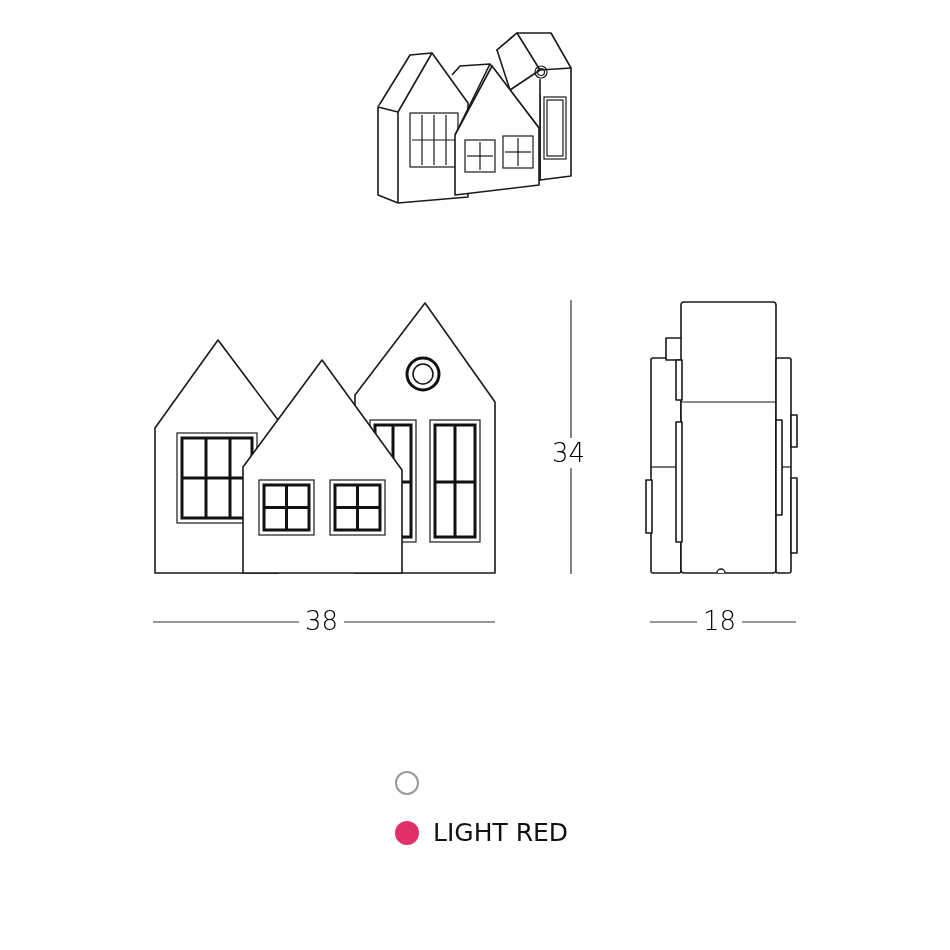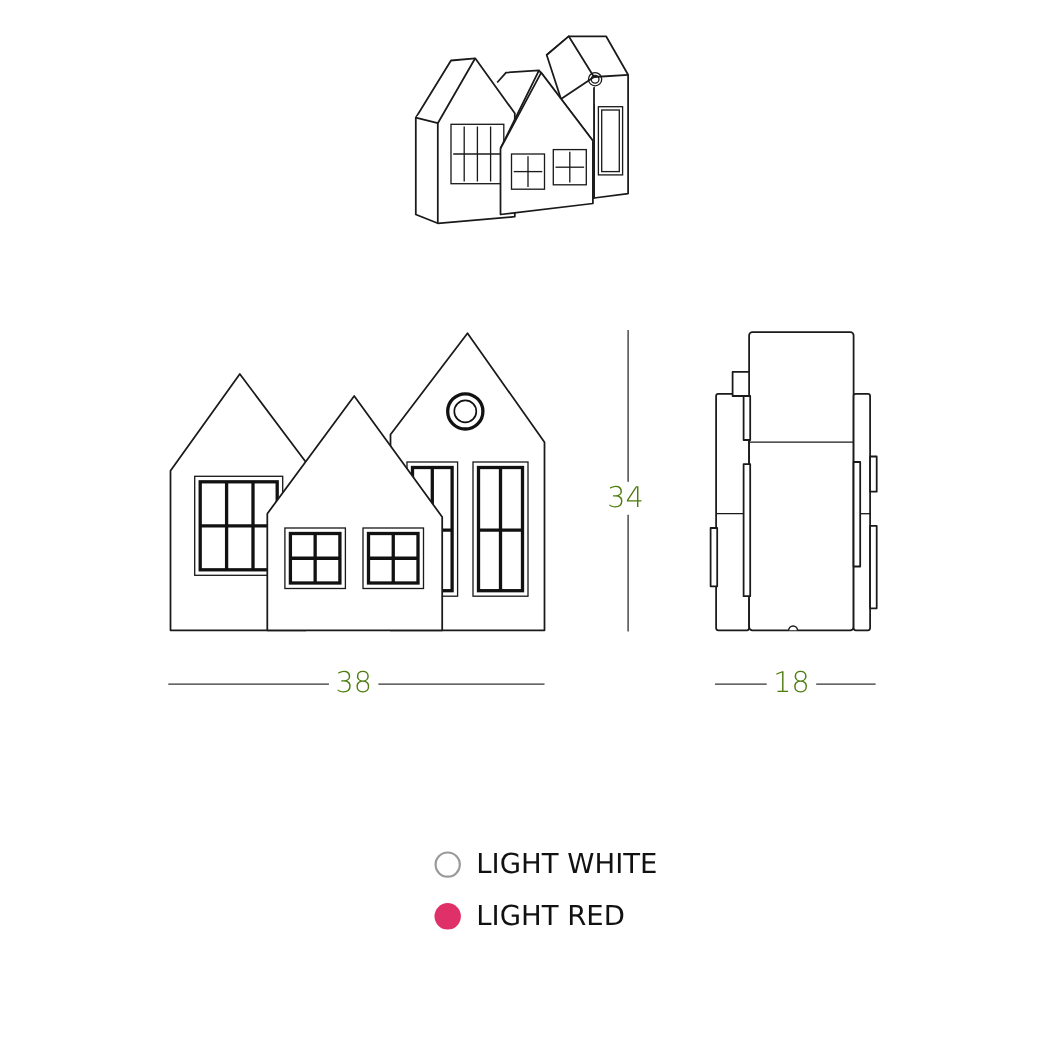--- a/index.html
+++ b/index.html
@@ -2,21 +2,21 @@
 <html><head>
 <meta charset="utf-8">
 <style>
   html, body { margin: 0; padding: 0; background: #ffffff; }
   body { width: 950px; height: 950px; position: relative; overflow: hidden; font-family: "DejaVu Sans", sans-serif; }
   svg { position: absolute; left: 0; top: 0; }
   .stroke { fill: #fff; stroke: #1a1a1a; stroke-width: 1.6; stroke-linejoin: round; }
   .thin { fill: none; stroke: #1a1a1a; stroke-width: 1.2; }
   .win { fill: #fff; stroke: #111; stroke-width: 3; }
   .dim-line { stroke: #333; stroke-width: 1.2; }
-  .dim-text { position: absolute; font-family: "DejaVu Sans", sans-serif; font-size: 26px; color: #4d7c0f; font-weight: 300; background: #fff; padding: 0 6px; }
+  .dim-text { position: absolute; font-family: "DejaVu Sans", sans-serif; font-size: 26px; color: #000000; font-weight: 300; background: #fff; padding: 0 6px; }
   .legend { position: absolute; left: 395px; font-family: "DejaVu Sans", sans-serif; font-size: 25px; color: #111; display: flex; align-items: center; }
   .dot { width: 24px; height: 24px; border-radius: 50%; box-sizing: border-box; margin-right: 14px; }
 </style>
 </head>
 <body>
 
 <svg width="950" height="950" viewBox="0 0 950 950">
 
   <g>
 
@@ -100,18 +100,17 @@
   <line class="dim-line" x1="153" y1="622" x2="495" y2="622"></line>
   <line class="dim-line" x1="650" y1="622" x2="796" y2="622"></line>
 </svg>
 
 <div class="dim-text" style="left:546px; top:438px;">34</div>
 <div class="dim-text" style="left:299px; top:606px;">38</div>
 <div class="dim-text" style="left:697px; top:606px;">18</div>
 
 <div class="legend" style="top:771px;">
   <div class="dot" style="border:2px solid #999; background:#fff;"></div>
-  <span>LIGHT WHITE</span>
 </div>
 <div class="legend" style="top:818px;justify-content:center;">
   <div class="dot" style="background:#e0306a;"></div>
   <span>LIGHT RED</span>
 </div>
 
 </body></html>

